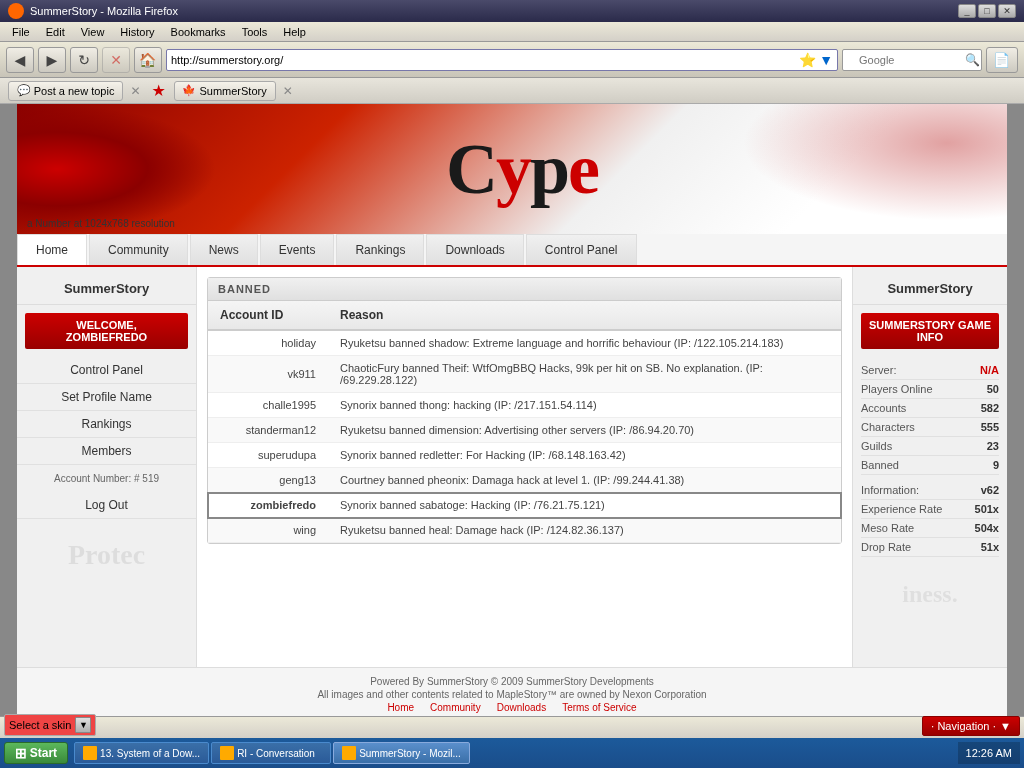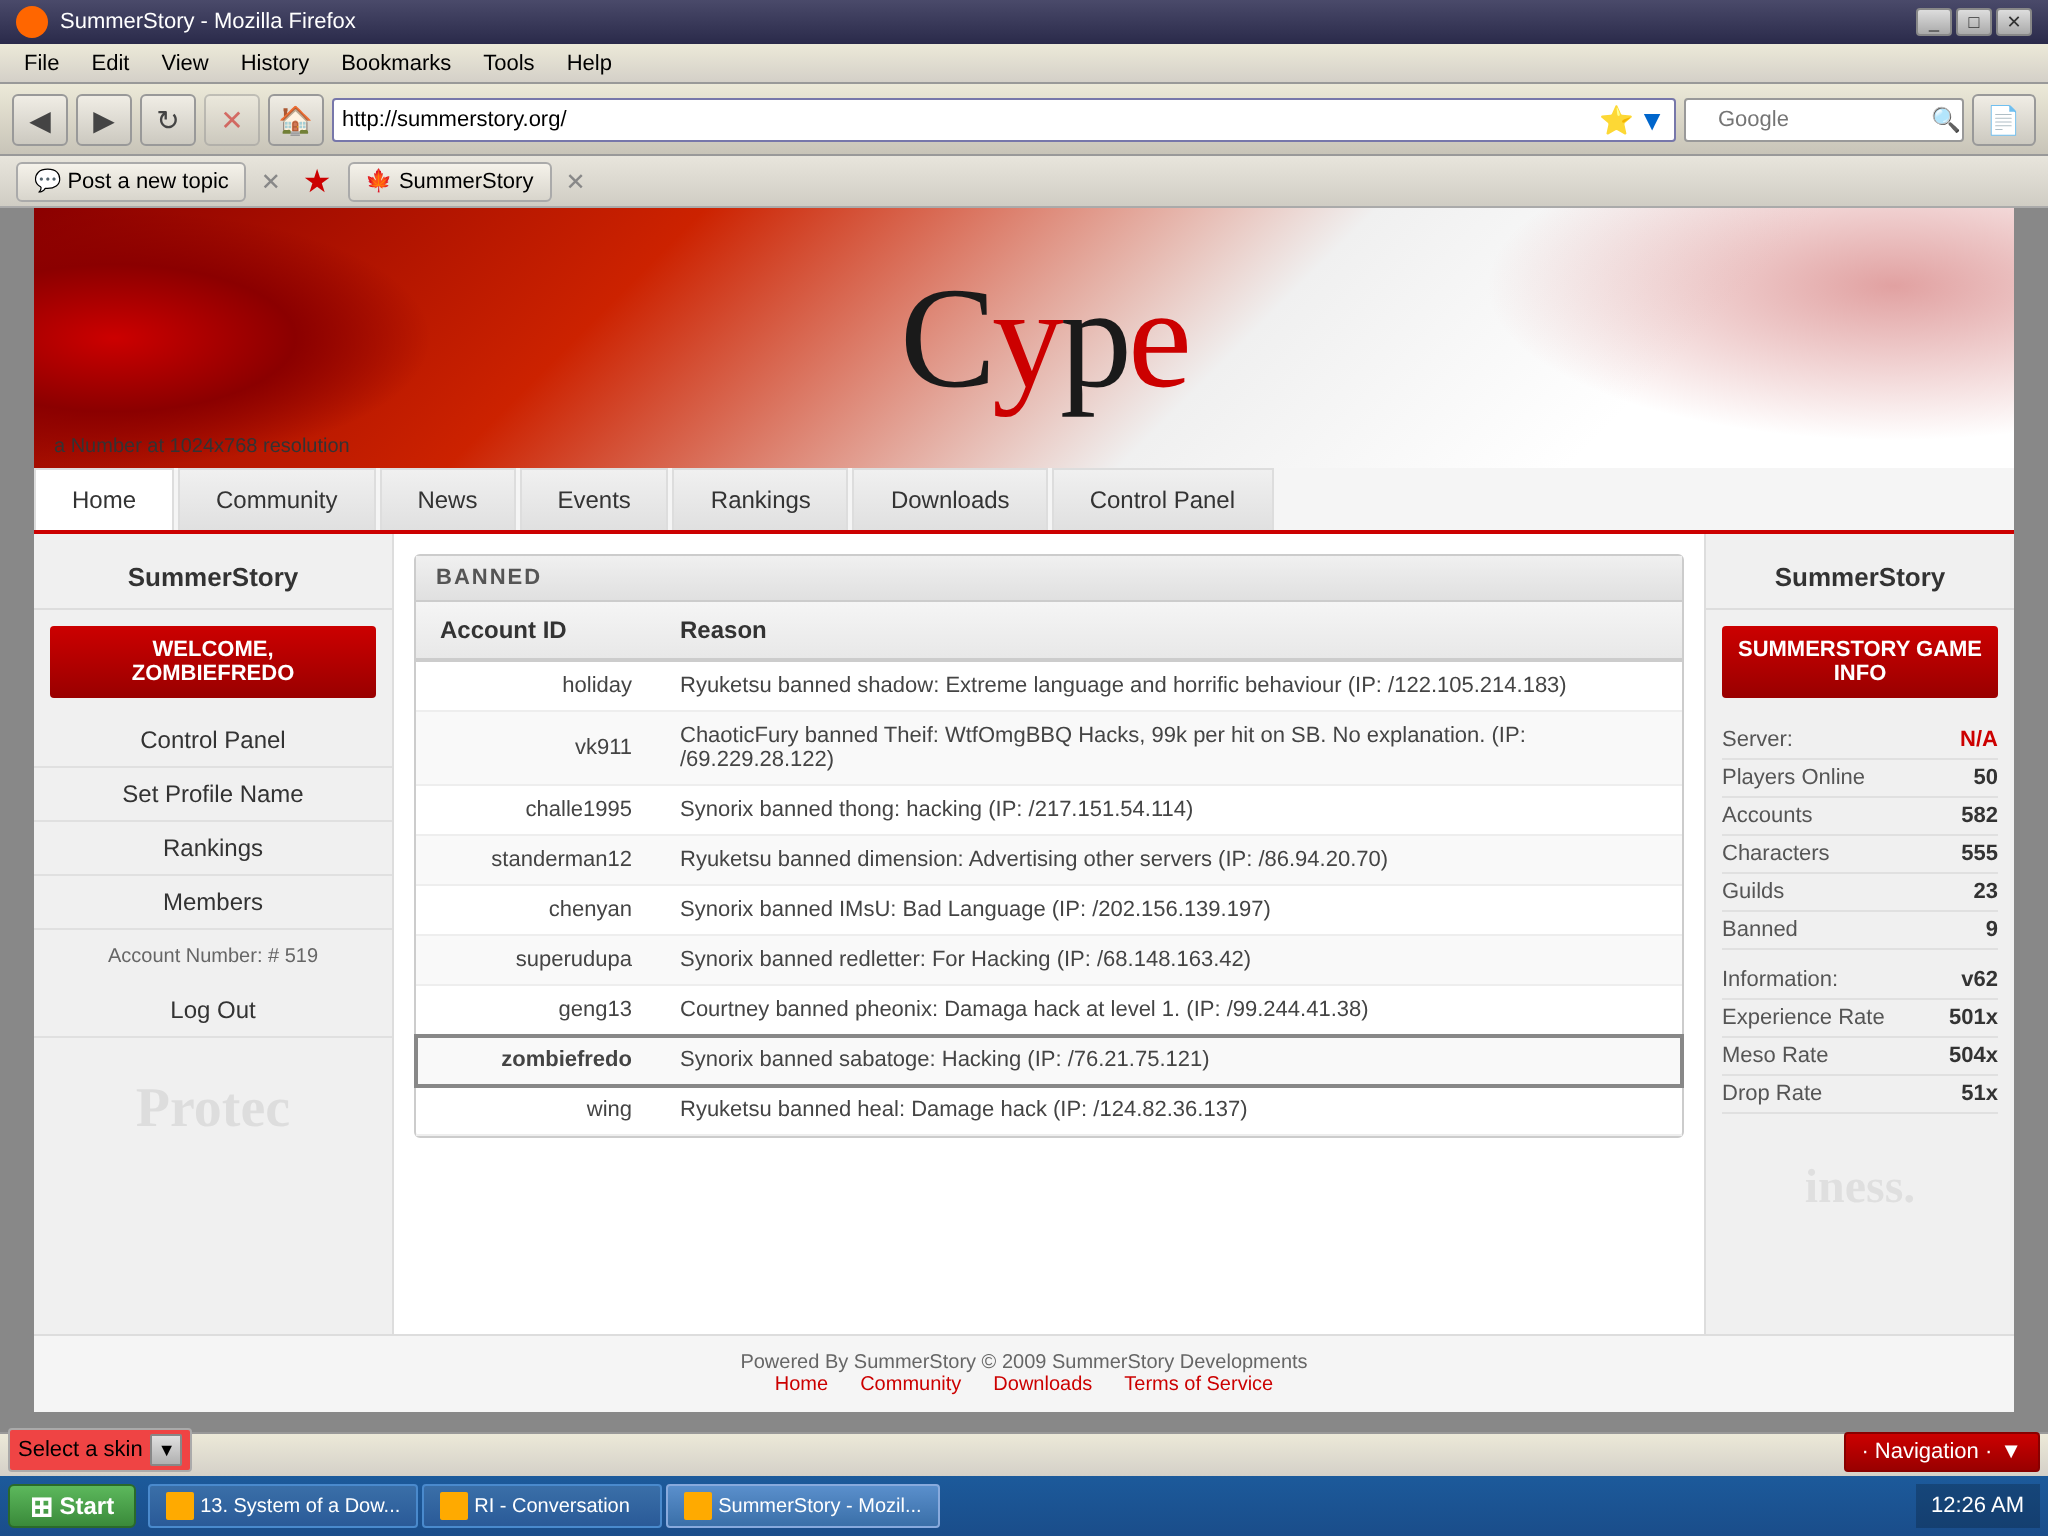--- a/index.html
+++ b/index.html
@@ -140,21 +140,21 @@
       overflow: hidden;
       position: relative;
       display: flex;
       align-items: center;
       justify-content: center;
     }
     .site-logo {
       font-size: 72px;
       font-family: Georgia, serif;
       color: #1a1a1a;
-      font-weight: normal;
+      font-weight: bold;
       z-index: 2;
       position: relative;
       letter-spacing: -2px;
       margin-left: 20px;
     }
     .site-logo span { color: #cc0000; }
     .leaf-decoration {
       position: absolute;
       top: 0; left: 0;
       width: 200px; height: 130px;
@@ -572,24 +572,20 @@
                     <td class="account-col">vk911</td>
                     <td class="reason-col">ChaoticFury banned Theif: WtfOmgBBQ Hacks, 99k per hit on SB. No explanation. (IP: /69.229.28.122)</td>
                   </tr>
                   <tr>
                     <td class="account-col">challe1995</td>
                     <td class="reason-col">Synorix banned thong: hacking (IP: /217.151.54.114)</td>
                   </tr>
                   <tr>
                     <td class="account-col">standerman12</td>
                     <td class="reason-col">Ryuketsu banned dimension: Advertising other servers (IP: /86.94.20.70)</td>
-                  </tr>
-                  <tr>
-                    <td class="account-col">chenyan</td>
-                    <td class="reason-col">Synorix banned IMsU: Bad Language (IP: /202.156.139.197)</td>
                   </tr>
                   <tr>
                     <td class="account-col">superudupa</td>
                     <td class="reason-col">Synorix banned redletter: For Hacking (IP: /68.148.163.42)</td>
                   </tr>
                   <tr>
                     <td class="account-col">geng13</td>
                     <td class="reason-col">Courtney banned pheonix: Damaga hack at level 1. (IP: /99.244.41.38)</td>
                   </tr>
                   <tr style="outline: rgb(136, 136, 136) solid 2px; outline-offset: -1px;">
@@ -654,20 +650,21 @@
                 </div>
               </div>
           </div>
           <div style="padding: 20px 10px; font-size: 24px; color: rgba(0,0,0,0.07); font-weight:bold; font-family: Georgia; text-align:center; overflow:hidden;">iness.</div>
         </div>
 
       </div>
 
       <div class="site-footer">
         <div>Powered By SummerStory © 2009 SummerStory Developments</div>
+        <div style="margin:2px 0;">All images and other contents related to MapleStory™ are owned by Nexon Corporation</div>
         <div id="footer-links-container"><span><a href="#" style="color: rgb(204, 0, 0); margin: 0px 8px; text-decoration: none; cursor: pointer;">Home</a><a href="#" style="color: rgb(204, 0, 0); margin: 0px 8px; text-decoration: none; cursor: pointer;">Community</a><a href="#" style="color: rgb(204, 0, 0); margin: 0px 8px; text-decoration: none; cursor: pointer;">Downloads</a><a href="#" style="color: rgb(204, 0, 0); margin: 0px 8px; text-decoration: none; cursor: pointer;">Terms of Service</a></span></div>
       </div>
 
     </div>
   </div>
 </div>
 
 <div class="status-bar">
   <span class="status-text">Done</span>
 </div>

